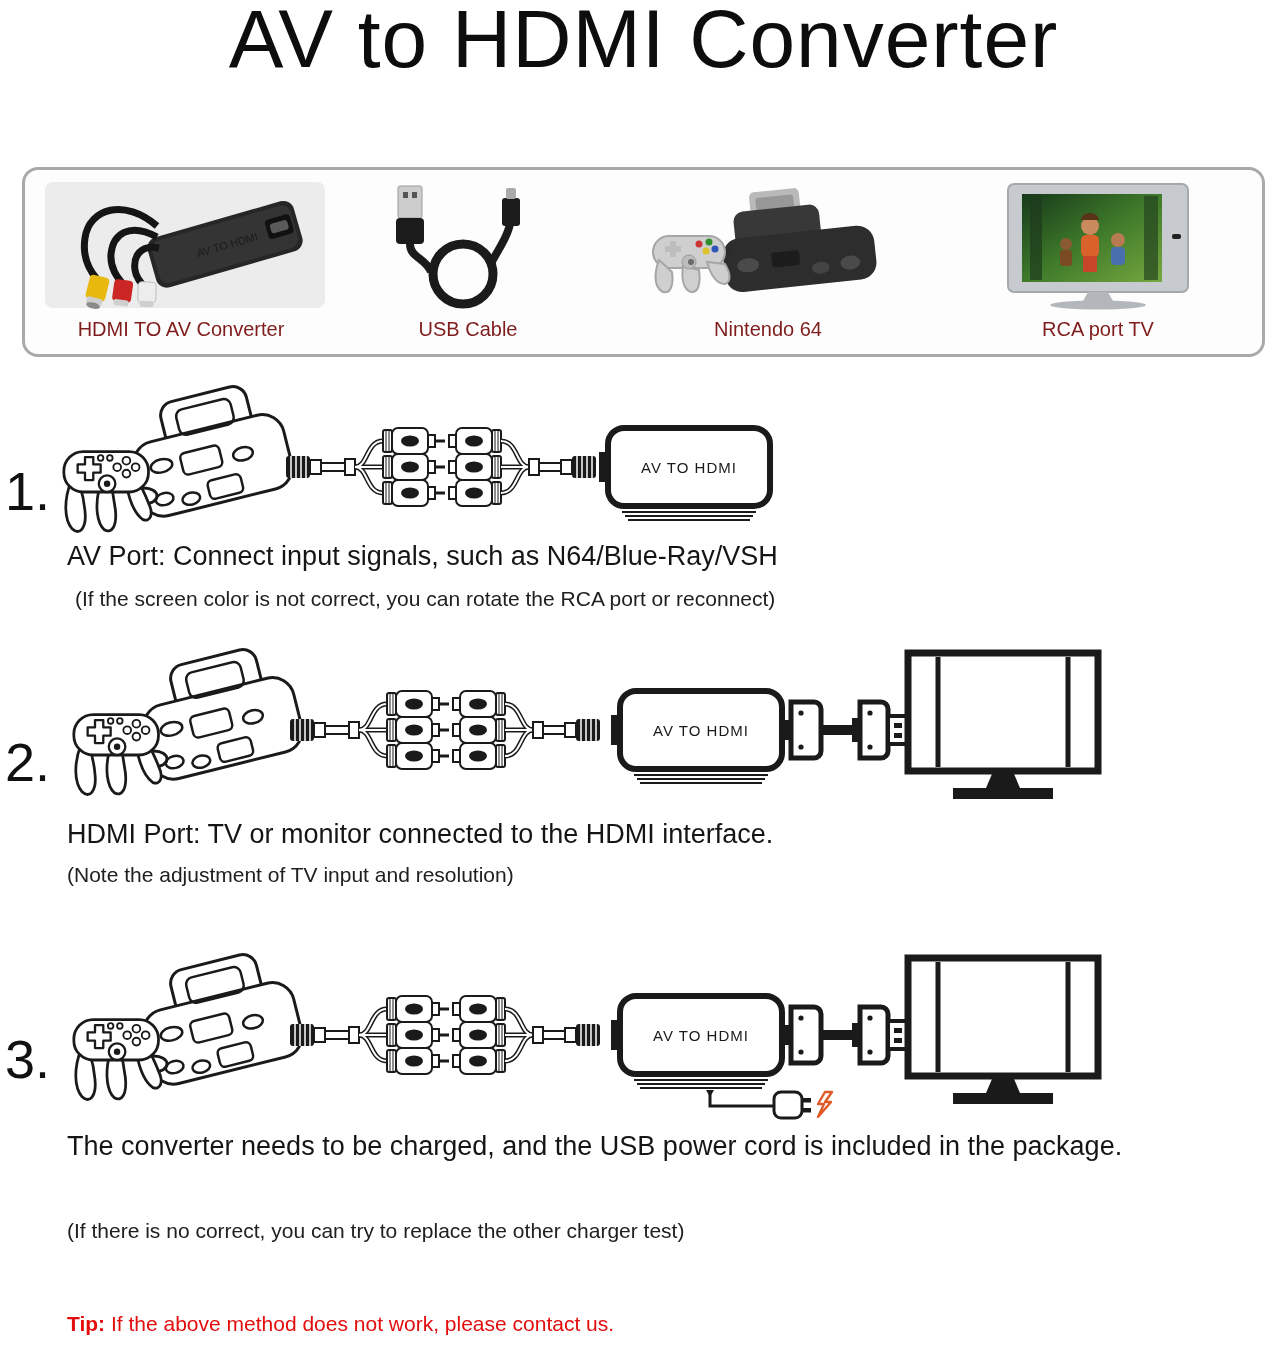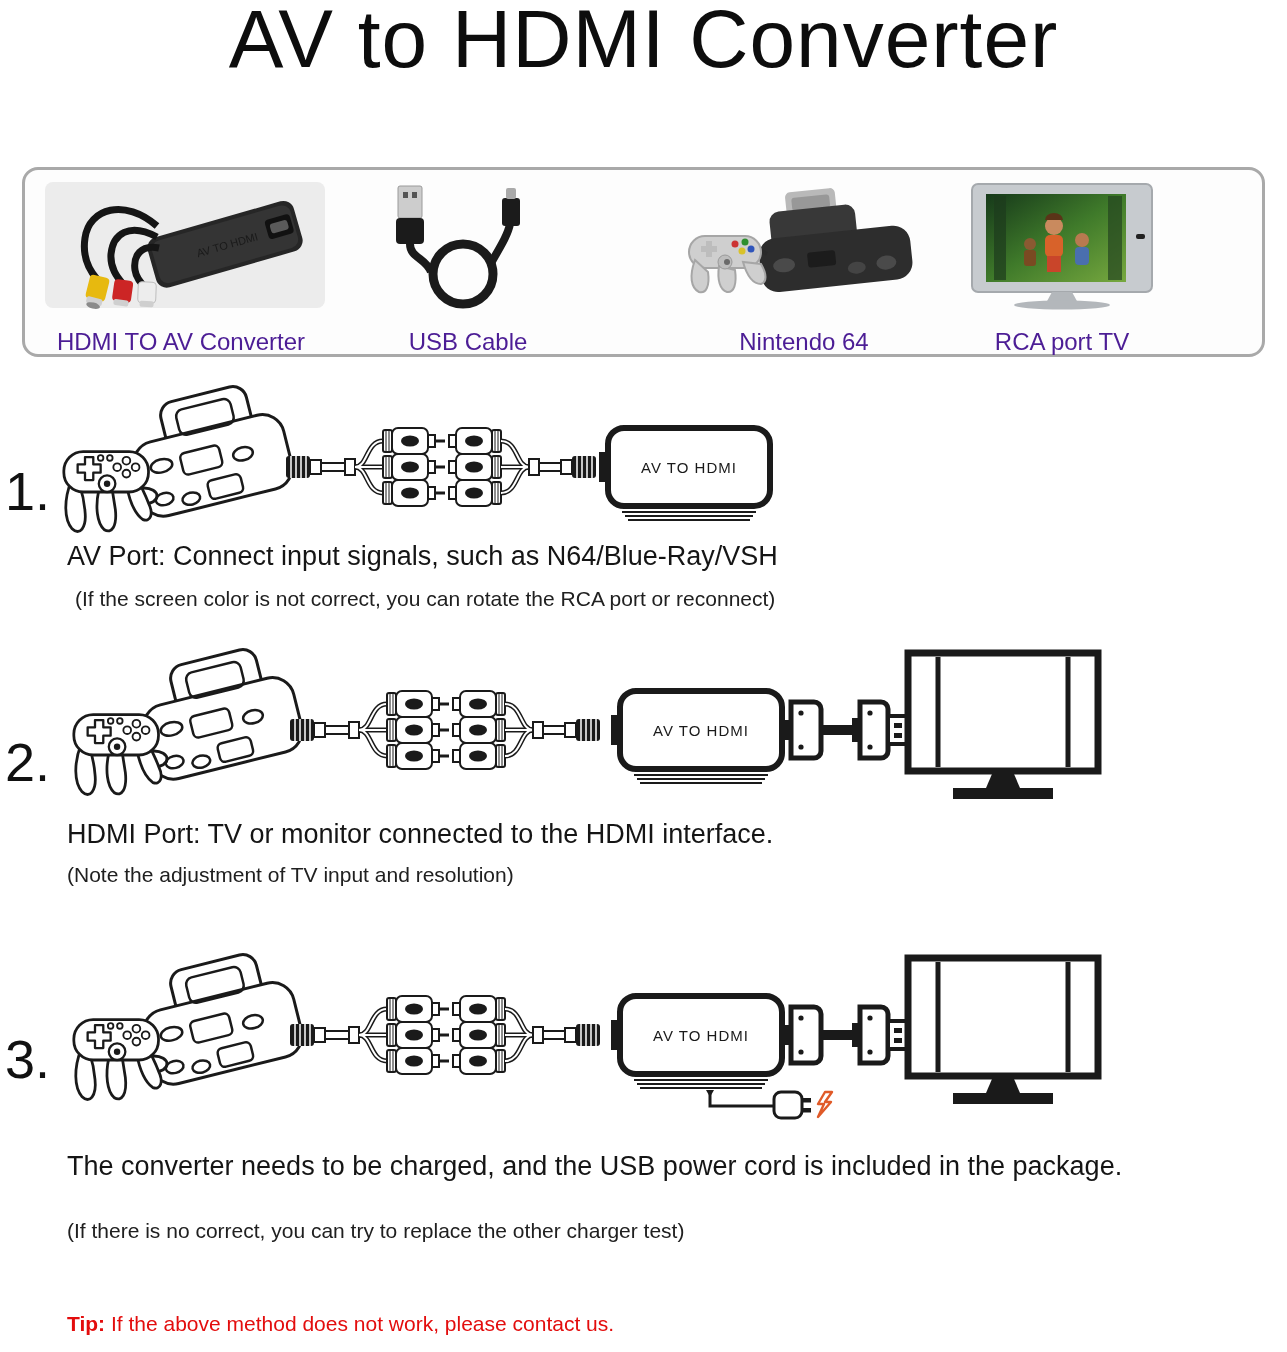--- a/index.html
+++ b/index.html
@@ -13,24 +13,24 @@
     top:-8px; left:0; width:1287px; text-align:center;
     font-size:82px; font-weight:400; letter-spacing:1px; white-space:nowrap;
     color:#0d0d0d;
   }
   #product-box {
     left:22px; top:167px; width:1237px; height:184px;
     border:3px solid #a9a9a9; border-radius:16px; background:#fdfdfd;
   }
   .p-item { position:absolute; top:12px; display:flex; flex-direction:column; align-items:center; }
   .p-img { height:128px; display:block; }
-  .p-label { font-size:24px; margin-top:18px; color:#4c1d95; white-space:nowrap; }
+  .p-label { font-size:20px; margin-top:8px; color:#7f1d1d; white-space:nowrap; }
   .step-num { font-size:54px; color:#111111; left:5px; }
   .step-heading { font-size:27px; color:#151515; left:67px; white-space:nowrap; }
-  .step-heading.wrap { white-space:normal; width:1178px; line-height:45px;margin-top:20px; }
+  .step-heading.wrap { white-space:normal; width:1178px; line-height:45px; }
   .step-note { font-size:21px; color:#202020; left:67px; white-space:nowrap; }
   #tip-line { left:67px; top:1312px; font-size:21px; white-space:nowrap; }
   #tip-line .tip-label { font-weight:700; color:#e30d0d; }
   #tip-line .tip-text { font-weight:400; color:#e30d0d; }
   svg text { font-family:"Liberation Sans", sans-serif; fill:#1a1a1a; }
   .device-label { font-size:15px; letter-spacing:1px; }
 </style>
 </head>
 <body>
 
@@ -207,21 +207,21 @@
       <rect x="28" y="36" width="28" height="26" rx="4" fill="#1b1b1b"></rect>
       <path d="M42,62 C42,76 58,76 63,90" stroke="#1b1b1b" stroke-width="8" fill="none"></path>
       <circle cx="95" cy="92" r="30" fill="none" stroke="#1b1b1b" stroke-width="9"></circle>
       <path d="M123,81 C134,62 140,52 142,42" stroke="#1b1b1b" stroke-width="8" fill="none"></path>
       <rect x="134" y="16" width="18" height="28" rx="3" fill="#1b1b1b"></rect>
       <rect x="138" y="6" width="10" height="11" rx="2" fill="#aaaaaa"></rect>
     </svg>
     <div class="p-label">USB Cable</div>
   </div>
 
-  <div class="p-item" style="left:654px; width:250px;text-align:right;">
+  <div class="p-item" style="left:618px; width:250px;text-align:right;">
     <svg class="p-img" width="250" height="128" viewBox="0 0 250 128">
       <g transform="rotate(-6 155 70)">
         <rect x="112" y="6" width="50" height="28" rx="5" fill="#b9b9b9"></rect>
         <rect x="118" y="12" width="38" height="13" rx="3" fill="#989898"></rect>
         <rect x="94" y="24" width="86" height="42" rx="10" fill="#383838"></rect>
         <rect x="80" y="50" width="152" height="54" rx="17" fill="#2d2d2d"></rect>
         <ellipse cx="104" cy="78" rx="11" ry="7" fill="#4a4a4a"></ellipse>
         <ellipse cx="206" cy="86" rx="10" ry="7" fill="#4a4a4a"></ellipse>
         <rect x="128" y="68" width="28" height="15" rx="3" fill="#1c1c1c"></rect>
         <ellipse cx="176" cy="88" rx="9" ry="6" fill="#444444"></ellipse>
@@ -237,21 +237,21 @@
         <circle cx="48" cy="80" r="3" fill="#6a6a6a"></circle>
         <circle cx="56" cy="62" r="3.5" fill="#cc3333"></circle>
         <circle cx="66" cy="60" r="3.5" fill="#2f8f2f"></circle>
         <circle cx="72" cy="67" r="3.5" fill="#2f55bb"></circle>
         <circle cx="63" cy="69" r="3.5" fill="#d9c22a"></circle>
       </g>
     </svg>
     <div class="p-label">Nintendo 64</div>
   </div>
 
-  <div class="p-item" style="left:917px; width:240px;">
+  <div class="p-item" style="left:953px; width:240px;">
     <svg class="p-img" width="240" height="128" viewBox="0 0 240 128">
       <rect x="30" y="2" width="180" height="108" rx="6" fill="#c7cbcf" stroke="#a5a9ad" stroke-width="2"></rect>
       <rect x="44" y="12" width="140" height="88" fill="url(#jungle)"></rect>
       <rect x="52" y="14" width="12" height="84" fill="#1d3a1c" opacity="0.7"></rect>
       <rect x="166" y="14" width="14" height="84" fill="#23451f" opacity="0.7"></rect>
       <circle cx="112" cy="44" r="9" fill="#c98a5e"></circle>
       <path d="M103,38 a9,7 0 0 1 18,0 z" fill="#5a3418"></path>
       <rect x="103" y="53" width="18" height="22" rx="5" fill="#d8622a"></rect>
       <rect x="105" y="74" width="14" height="16" fill="#c9452a"></rect>
       <circle cx="140" cy="58" r="7" fill="#b87a50"></circle>

